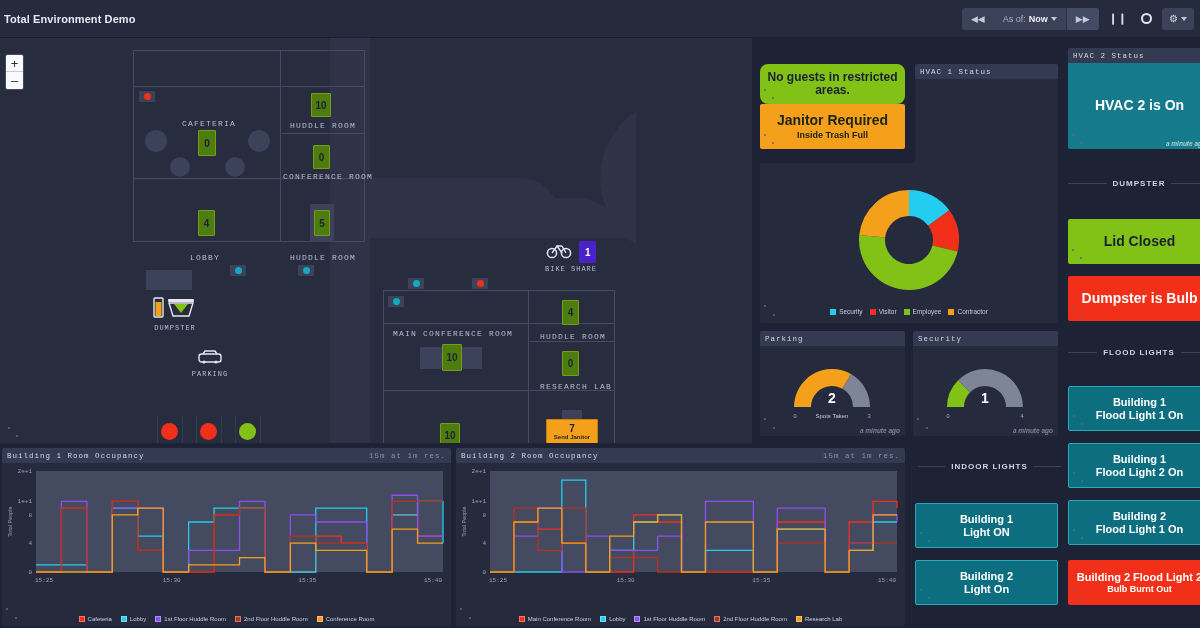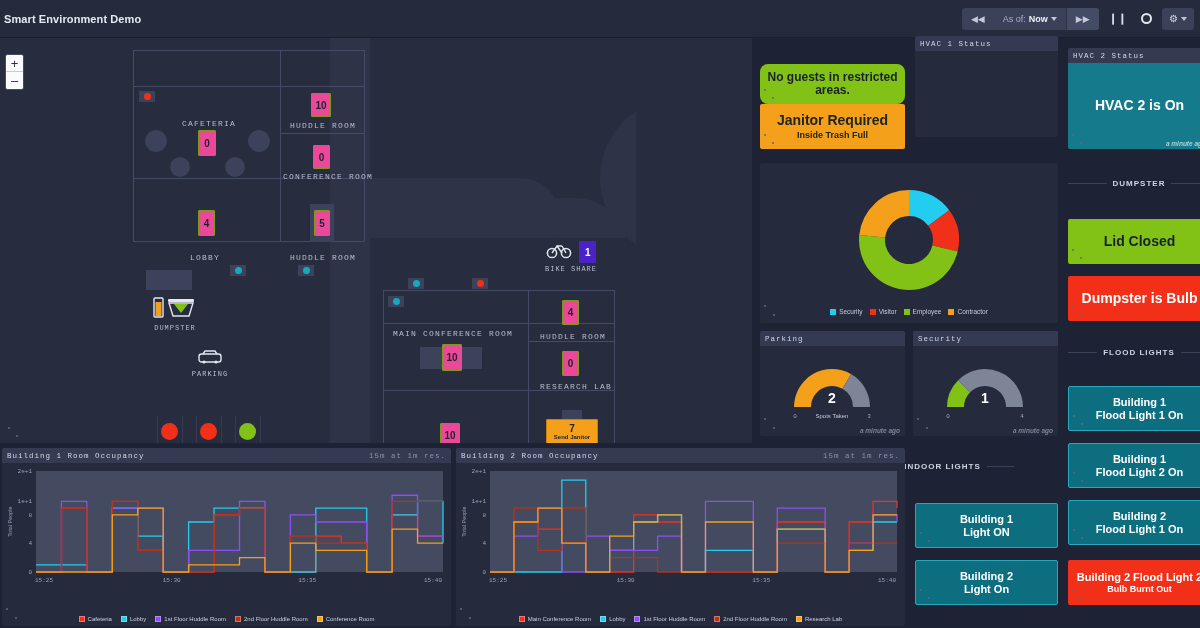--- a/index.html
+++ b/index.html
@@ -54,21 +54,21 @@
   }
   #zoomctl div:first-child { border-bottom:1px solid #c8ccd8; }
   .path { position:absolute; background:#2e3348; }
   .bldg { position:absolute; border:1px solid #434b66; }
   .room-div { position:absolute; background:#434b66; }
   .rlabel {
     position:absolute; font-family:"Liberation Mono", monospace;
     font-size:8px; letter-spacing:1.2px; color:#b9bfd2; white-space:nowrap;
   }
   .badge {
-    position:absolute; background:#ec4899; border:1px solid #7a9a18;
+    position:absolute; background:#4d7c0f; border:1px solid #7a9a18;
     color:#1d2230; font-size:10px; font-weight:bold;
     display:flex; align-items:center; justify-content:center; border-radius:1px;
   }
   .badge.warn { background:#f5a01a; border-color:#c97f0a; }
   .badge.warn .sub { font-size:6px; font-weight:bold; }
   .badge.col { flex-direction:column; line-height:1.05; }
   .tbl { position:absolute; background:#3b4259; border-radius:50%; }
   .deskblk { position:absolute; background:#3b4259; }
   .dot { position:absolute; border-radius:50%; }
   .dsensor { position:absolute; width:16px;height:11px;background:#3b4259;
@@ -124,21 +124,21 @@
   
   .chartlegend { position:absolute; bottom:4px; left:0; width:100%;
     display:flex; gap:9px; justify-content:center; }
   .chartlegend span { display:flex; align-items:center; gap:3px; font-size:6px; color:#ccd1de; }
   .chartlegend i { width:6px;height:6px;display:block;border:1px solid rgba(255,255,255,.35); }
 </style>
 </head>
 <body>
 
 <div id="topbar">
-  <div class="title">Smart Environment Demo</div>
+  <div class="title">Total Environment Demo</div>
   <div class="right">
     <div class="tgroup">
       <button class="tbtn">◀◀</button>
       <button class="tbtn">
         <span class="lbl">As of:</span>
         <span class="val">Now</span>
         <span class="caret" style="margin-left:3px"></span>
       </button>
       <button class="tbtn sep">▶▶</button>
     </div>
@@ -296,21 +296,21 @@
   <div class="minidot" style="left:12px;bottom:5px;"></div>
 </div>
 
 <div class="tile amber" style="left:760px;top:104px;width:145px;height:45px;">
   <div class="main">Janitor Required</div>
   <div class="sub">Inside Trash Full</div>
   <div class="minidot" style="left:4px;bottom:13px;"></div>
   <div class="minidot" style="left:12px;bottom:5px;"></div>
 </div>
 
-<div class="panel" style="left:915px;top:36px;width:143px;height:101px;">
+<div class="panel" style="left:915px;top:64px;width:143px;height:101px;">
   <div class="phead">
     <span>HVAC 1 Status</span>
   </div>
 </div>
 
 <div class="panel" style="left:1068px;top:48px;width:143px;height:101px;">
   <div class="phead">
     <span>HVAC 2 Status</span>
   </div>
   <div class="tile teal" style="left:0;top:15px;width:143px;height:86px;border-radius:0;">
@@ -428,21 +428,21 @@
   <div class="minidot" style="left:4px;bottom:13px;"></div>
   <div class="minidot" style="left:12px;bottom:5px;"></div>
 </div>
 <div class="tile red" style="left:1068px;top:560px;width:143px;height:45px;">
   <div class="main" style="font-size:11px">Building 2 Flood Light 2</div>
   <div class="sub">Bulb Burnt Out</div>
   <div class="minidot" style="left:4px;bottom:13px;"></div>
   <div class="minidot" style="left:12px;bottom:5px;"></div>
 </div>
 
-<div class="secdiv" style="left:871px;top:462px;width:143px;justify-content:space-between;">
+<div class="secdiv" style="left:918px;top:462px;width:143px;justify-content:space-between;">
   <span class="ln"></span>
   <span>INDOOR LIGHTS</span>
   <span class="ln"></span>
 </div>
 <div class="tile teal2" style="left:915px;top:503px;width:143px;height:45px;">
   <div class="main" style="font-size:11px">Building 1</div>
   <div class="main" style="font-size:11px">Light ON</div>
   <div class="minidot" style="left:4px;bottom:13px;"></div>
   <div class="minidot" style="left:12px;bottom:5px;"></div>
 </div>

